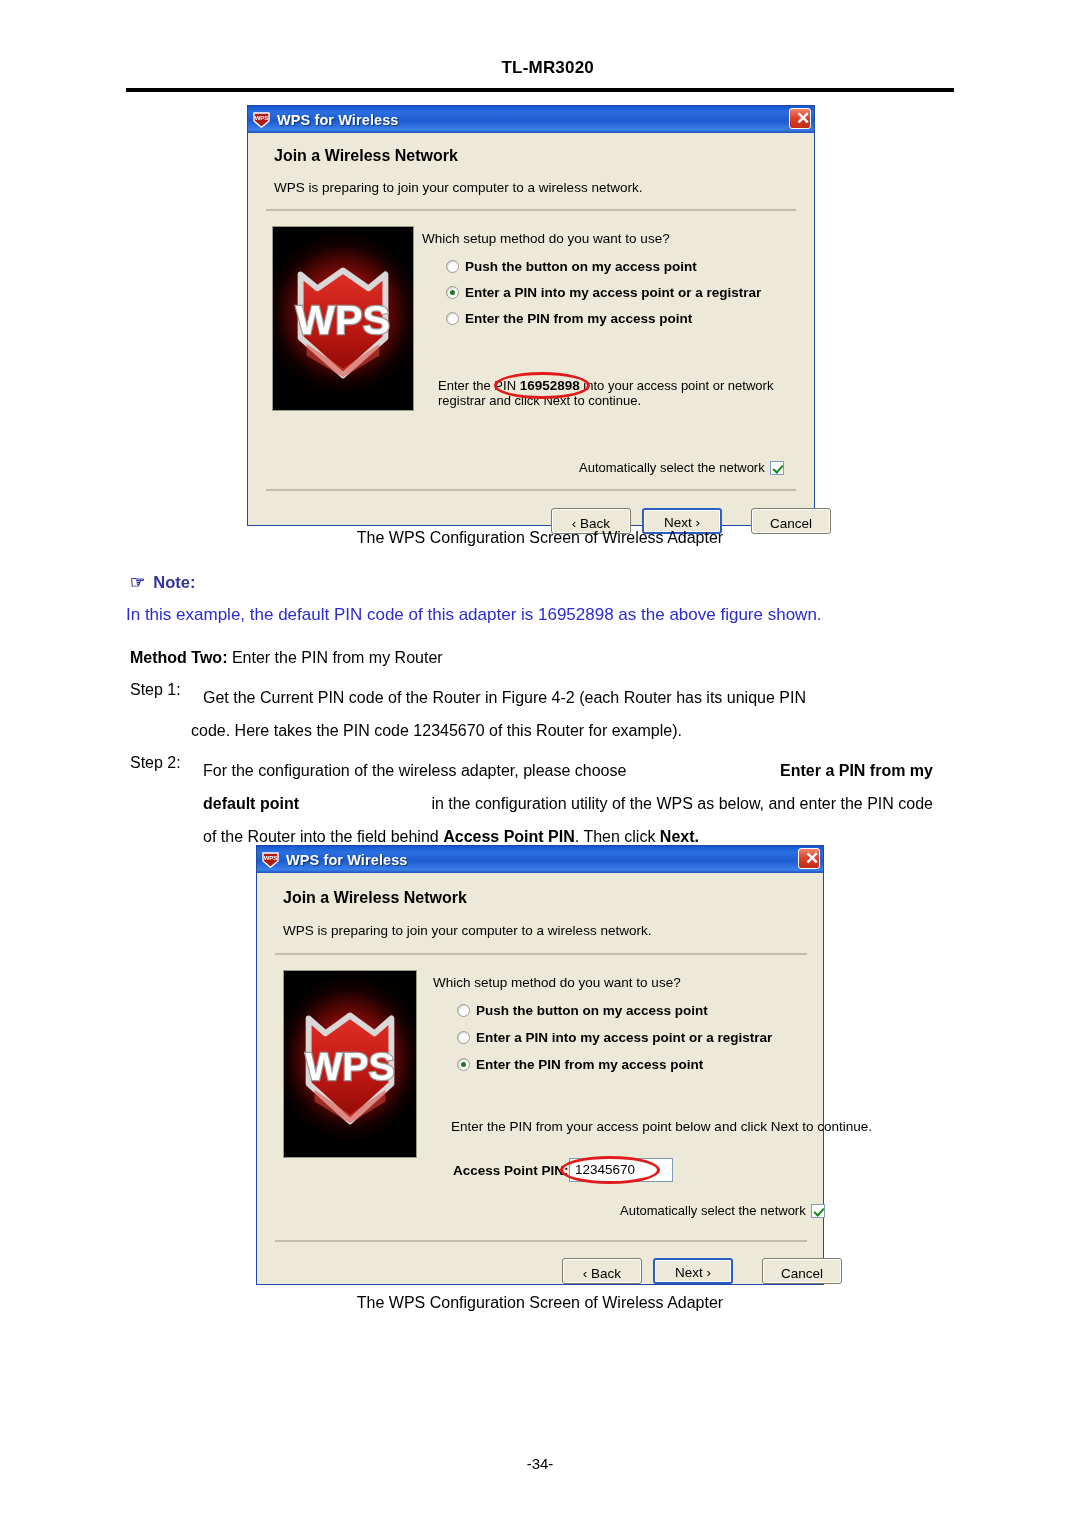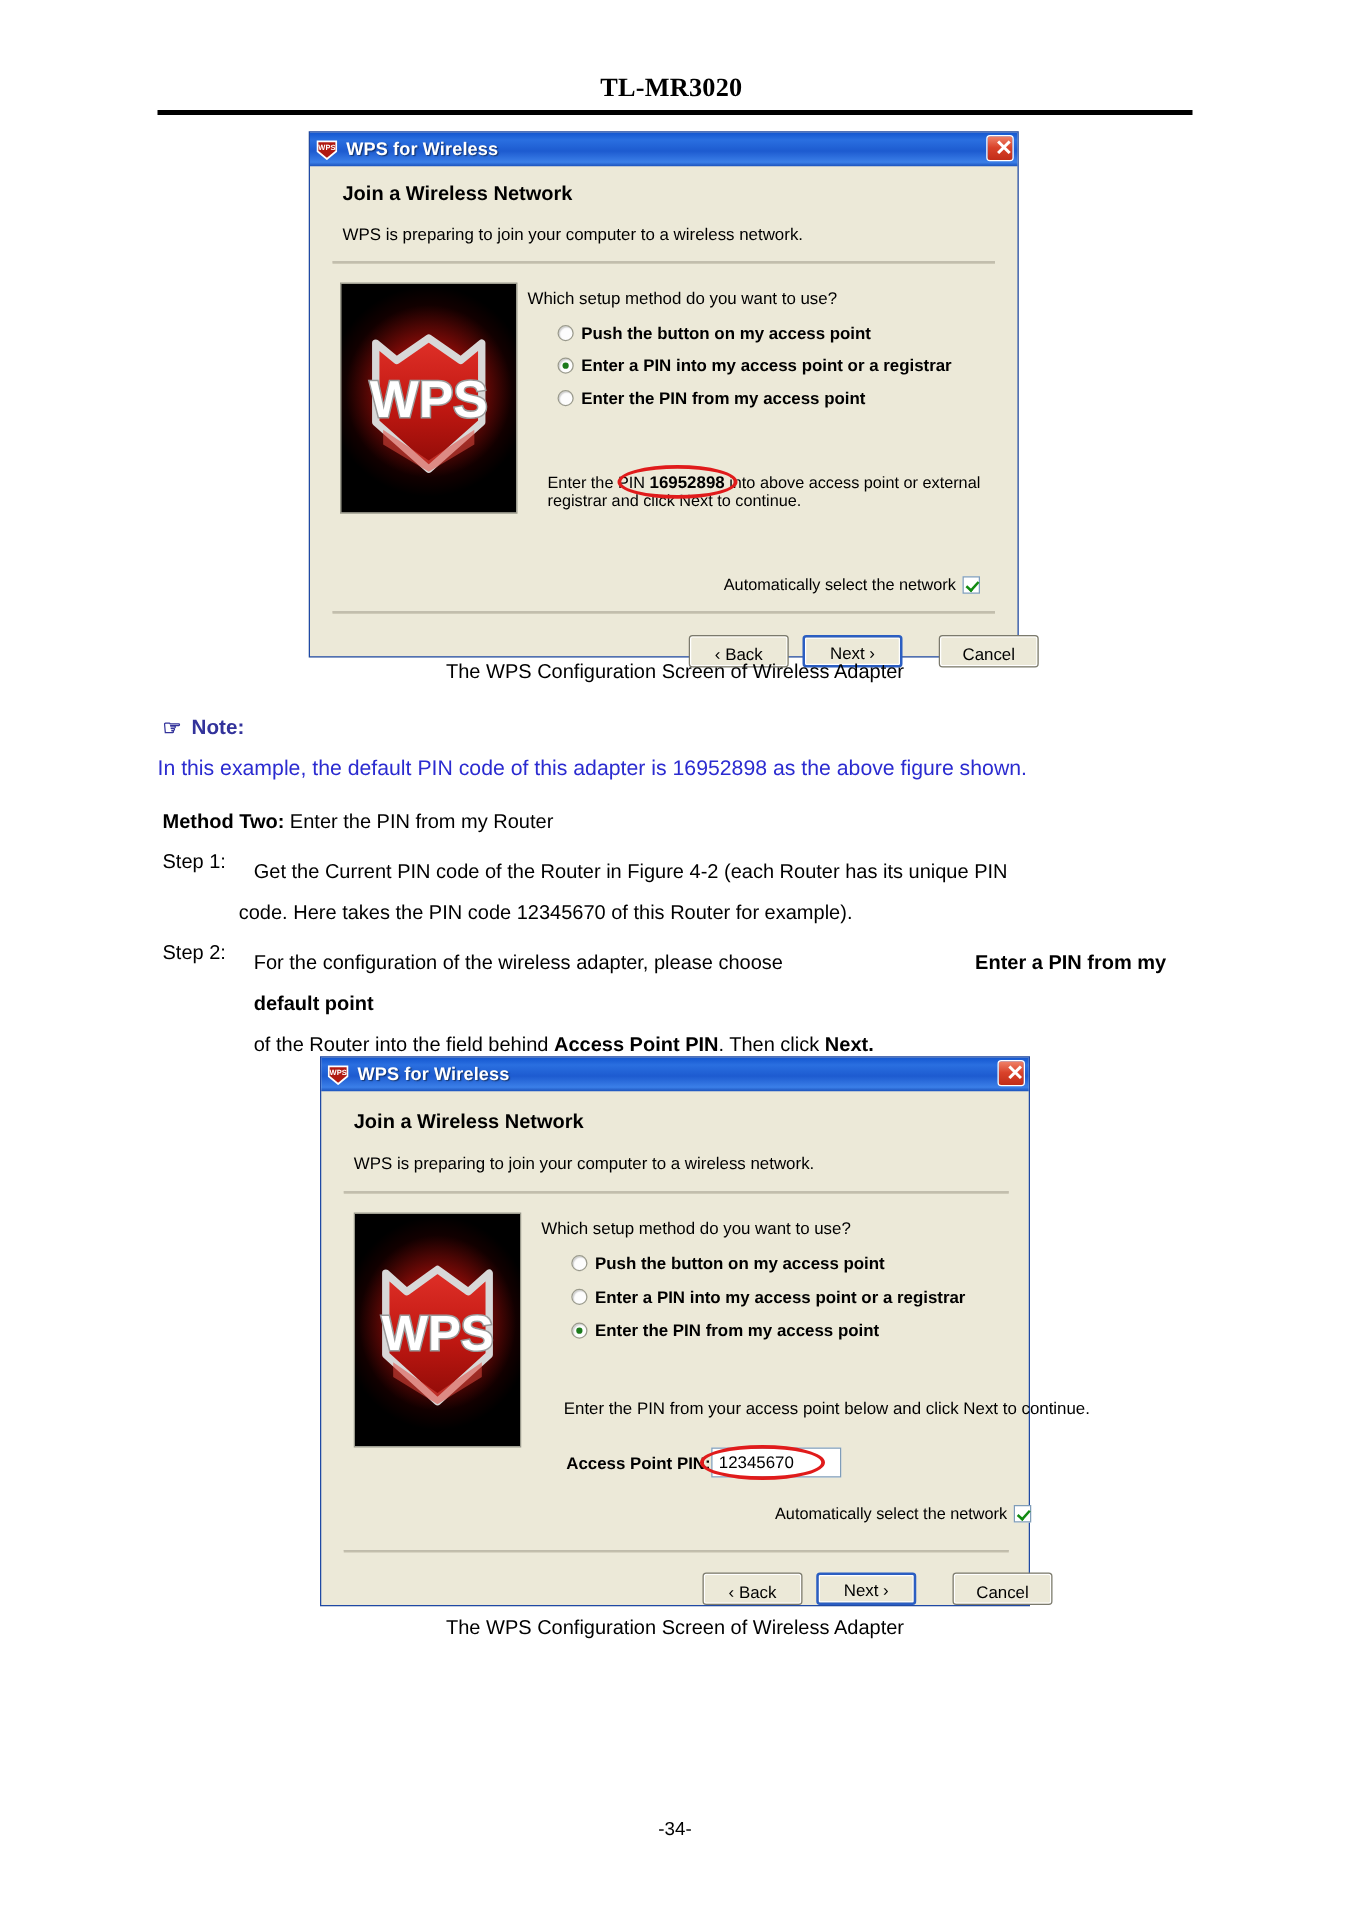--- a/index.html
+++ b/index.html
@@ -21,25 +21,24 @@
     position: absolute;
     left: 126px;
     top: 54px;
     width: 828px;
     height: 36px;
   }
   .hdr-model {
     position: absolute;
     right: 360px;
     top: 4px;
-    font-size: 21px;
+    font-size: 17px;
     font-weight: bold;
     letter-spacing: 0.2px;
     white-space: nowrap;
-    font-family: Liberation Serif, serif;
   }
   .hdr-badge {
     position: absolute;
     right: 0;
     top: -3px;
     background: #000000;
     color: #ffffff;
     font-size: 16.5px;
     font-weight: bold;
     padding: 7px 14px 8px 14px;
@@ -359,21 +358,21 @@
     <div class="radio-row" style="left:198px; top:152px;">
       <span class="radio-dot on"></span>
       <span class="radio-label">Enter a PIN into my access point or a registrar</span>
     </div>
     <div class="radio-row" style="left:198px; top:178px;">
       <span class="radio-dot"></span>
       <span class="radio-label">Enter the PIN from my access point</span>
     </div>
 
     <div class="pin-sentence" style="left:190px; top:245px; width:348px;">
-      <span>Enter the PIN </span><b>16952898</b><span> into above access point or external registrar and click Next to continue.</span>
+      <span>Enter the PIN </span><b>16952898</b><span> into your access point or network registrar and click Next to continue.</span>
     </div>
     <div class="ellipse" style="left:246px; top:239px; width:96px; height:27px;"></div>
 
     <div class="autoselect" style="left:331px; top:327px;">
       <span>Automatically select the network</span>
       <span class="chk"></span>
     </div>
 
     <div class="wps-divider" style="left:18px; top:356px; width:530px;"></div>
 
@@ -401,20 +400,21 @@
 <div class="step-body" style="left:203px; top:681px;">Get the Current PIN code of the Router in Figure 4-2 (each Router has its unique PIN</div>
 <div class="step-body" style="left:191px; top:714px;">code. Here takes the PIN code 12345670 of this Router for example).</div>
 
 <div class="step-label" style="left:130px; top:754px;">Step 2:</div>
 <div class="step-body" style="left:203px; top:754px; width:730px; display:flex; justify-content:space-between;">
   <span>For the configuration of the wireless adapter, please choose </span>
     <b>Enter a PIN from my</b>
 </div>
 <div class="step-body" style="left:203px; top:787px; width:730px; display:flex; justify-content:space-between;">
   <b>default point</b>
+    <span> in the configuration utility of the WPS as below, and enter the PIN code</span>
 </div>
 <div class="step-body" style="left:203px; top:820px;">
   <span>of the Router into the field behind </span><b>Access Point PIN</b><span>. Then click </span><b>Next.</b>
 </div>
 
 <div class="wps-dialog" id="dlg2" style="left:256px; top:845px; width:568px; height:440px;">
 
   <div class="wps-titlebar">
     <span class="wps-titleicon">
       <svg viewBox="0 0 17 16" width="17" height="16">

